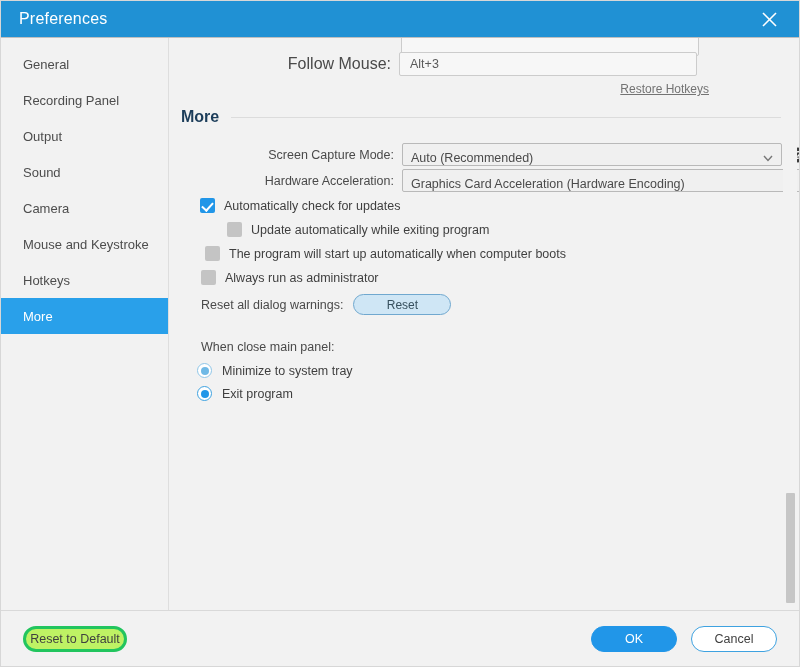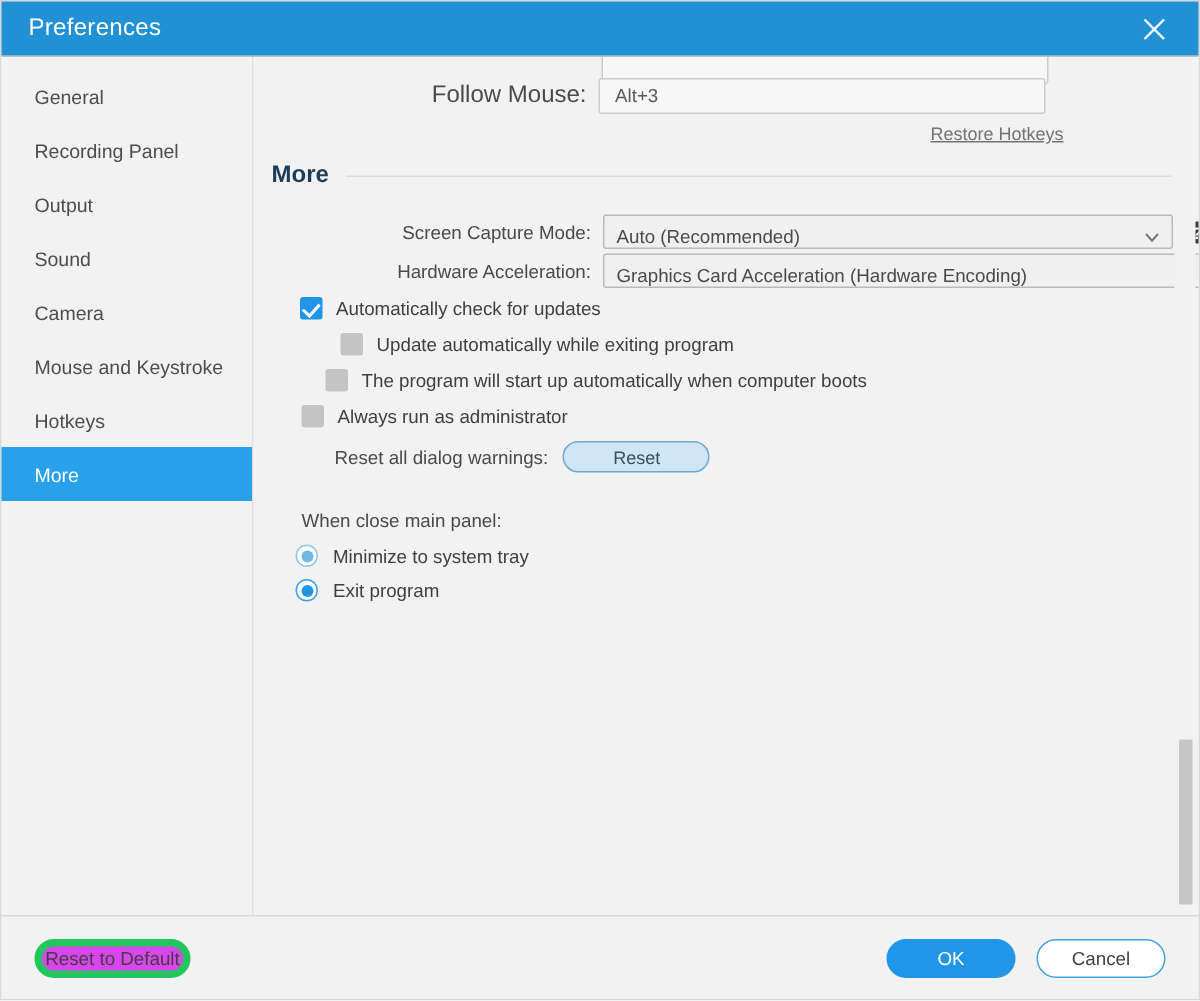--- a/index.html
+++ b/index.html
@@ -133,21 +133,21 @@
   .cb.on { background: #2196e8; }
   .cb.on::after {
     content: ""; position: absolute;
     left: 4px; top: 2px; width: 5px; height: 9px;
     border: solid #ffffff; border-width: 0 2px 2px 0;
     transform: rotate(42deg);
   }
   .cb-label { font-size: 12.5px; color: #3f3f3f; }
 
   
-  .reset-row { position: absolute; display: flex; align-items: center; margin-left: 22px; }
+  .reset-row { position: absolute; display: flex; align-items: center; }
   .reset-label { font-size: 12.5px; color: #4a4a4a; margin-right: 10px; }
   .reset-btn {
     width: 98px; height: 21px; border-radius: 11px;
     background: #cfe6f5; border: 1px solid #70a8cf;
     display: flex; align-items: center; justify-content: center;
     font-size: 12px; color: #37505e; cursor: pointer;
   }
 
   
   .rg-title {
@@ -188,22 +188,22 @@
     border-top: 1px solid #d9d9d9;
     display: flex; align-items: center;
     padding: 0 22px;
   }
   .btn {
     height: 26px; border-radius: 13px;
     display: flex; align-items: center; justify-content: center;
     font-size: 12.5px; cursor: pointer;
   }
   .btn-reset-default {
-    width: 104px; background: #d946ef;
-    border: 5px solid #22c55e; color: #3f3f3f;
+    width: 104px; background: #bef264;
+    border: 3px solid #22c55e; color: #3f3f3f;
   }
   .spacer { flex: 1; }
   .btn-ok {
     width: 86px; background: #2196e8;
     border: 1px solid #2196e8; color: #ffffff; margin-right: 14px;
   }
   .btn-cancel {
     width: 86px; background: #ffffff;
     border: 1px solid #3ea2e0; color: #3f3f3f;
   }
@@ -296,21 +296,21 @@
         </div>
 
         <div class="cb-row" style="left:31px; top:160px;">
           <span class="cb on"></span>
           <span class="cb-label">Automatically check for updates</span>
         </div>
         <div class="cb-row" style="left:58px; top:184px;">
           <span class="cb off"></span>
           <span class="cb-label">Update automatically while exiting program</span>
         </div>
-        <div class="cb-row" style="left:48px; top:208px;">
+        <div class="cb-row" style="left:36px; top:208px;">
           <span class="cb off"></span>
           <span class="cb-label">The program will start up automatically when computer boots</span>
         </div>
         <div class="cb-row" style="left:32px; top:232px;">
           <span class="cb off"></span>
           <span class="cb-label">Always run as administrator</span>
         </div>
 
         <div class="reset-row" style="left:32px; top:256px;">
           <span class="reset-label">Reset all dialog warnings:</span>

